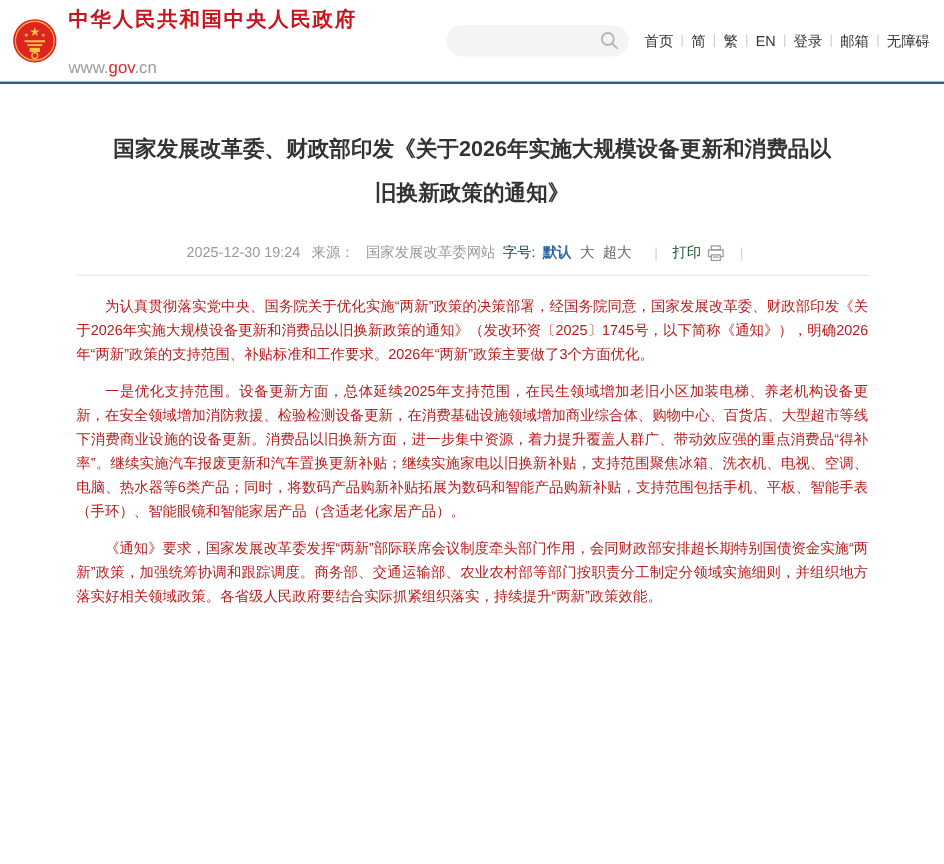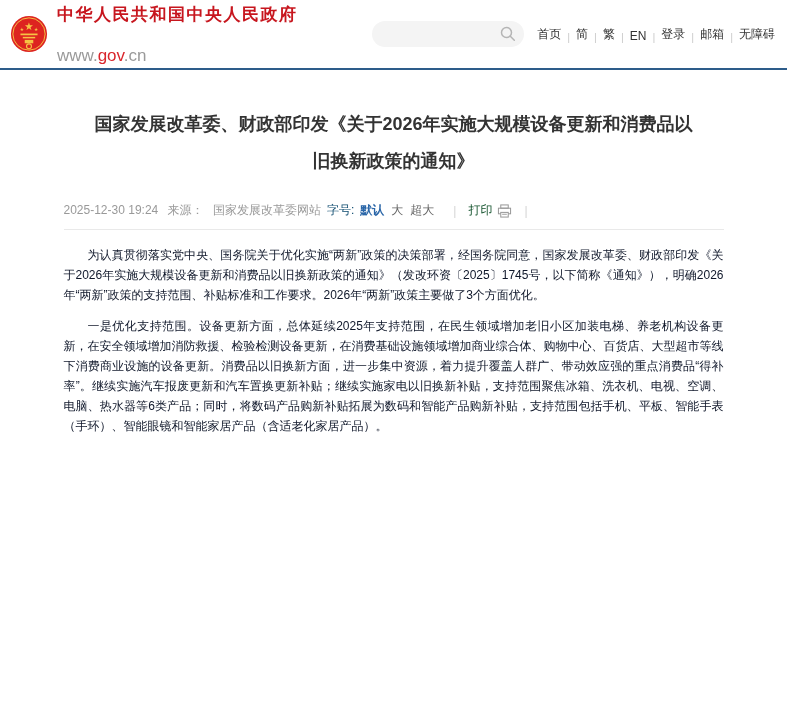--- a/index.html
+++ b/index.html
@@ -19,70 +19,70 @@
     padding:0 12px 0 10px;
     background:#fff;
   }
   .logo-wrap { display:flex; align-items:center; cursor:pointer; }
   .emblem { width:38px; height:38px; flex:0 0 auto; }
   .site-text { margin-left:9px; }
   .site-title {
     color:#c7161e; font-size:17px; font-weight:bold;
     letter-spacing:1.5px; line-height:23px;
   }
-  .site-url { font-size:17px; color:#9a9a9a; margin-top:20px; }
+  .site-url { font-size:14px; color:#9a9a9a; margin-top:20px; }
   .site-url .gov { color:#d9262c; }
 
   .search-box {
     margin-left:auto;
     width:152px; height:26px;
     background:#f4f4f4; border-radius:14px;
     display:flex; align-items:center;
     padding:0 8px 0 12px;
   }
   .search-input {
     flex:1; border:none; background:transparent; outline:none;
     font-size:12px; color:#333; min-width:0;
   }
   .search-icon { width:16px; height:16px; cursor:pointer; flex:0 0 auto; }
 
   .top-nav {
-    margin-left:13px; display:flex; align-items:flex-end;
+    margin-left:13px; display:flex; align-items:center;
     font-size:12px; color:#333; white-space:nowrap;
   }
   .top-nav .nav-item { cursor:pointer; }
   .top-nav .sep { color:#cccccc; margin:0 6px; font-size:11px; }
 
   
   .article { width:660px; margin:0 auto; }
   .article-title {
     margin:36px 30px 0;
     font-size:18px; font-weight:bold; color:#333;
     text-align:center; line-height:37px;
   }
   .meta-row {
     margin-top:22px;
-    display:flex; justify-content:flex-start; align-items:center;
+    display:flex; justify-content:center; align-items:center;
     font-size:12px; color:#999;
   }
   .meta-left span { margin-right:6px; }
   .meta-right { display:flex; align-items:center; color:#666; }
   .meta-right .fs-label { color:#0c4a6e; margin-right:6px; }
   .fs-option { margin-right:7px; cursor:pointer; color:#666; }
   .fs-option.active { color:#2a66a8; font-weight:bold; }
   .meta-sep { color:#d5d5d5; margin:0 12px; }
   .print-btn { display:flex; align-items:center; cursor:pointer; color:#14532d; }
   .print-btn .printer-icon { margin-left:5px; width:15px; height:14px; }
 
   .rule { border:none; border-top:1px solid #e9e9e9; margin:10px 0 0; }
 
   .body-text { margin-top:15px; }
   .body-text p {
     margin:0 0 11px;
-    font-size:12px; line-height:20px; color:#0f172a;
+    font-size:12px; line-height:20px; color:#b91c1c;
     text-indent:2em; text-align:justify;
   }
 </style>
 </head>
 <body>
 
 <div class="header">
   <div class="logo-wrap">
     <svg class="emblem" viewBox="0 0 40 40">
       <circle cx="20" cy="20" r="19" fill="#dd2420"></circle>
@@ -153,15 +153,16 @@
       </span>
       <span class="meta-sep">|</span>
     </div>
   </div>
 
   <hr class="rule">
 
   <div class="body-text">
     <p>为认真贯彻落实党中央、国务院关于优化实施“两新”政策的决策部署，经国务院同意，国家发展改革委、财政部印发《关于2026年实施大规模设备更新和消费品以旧换新政策的通知》（发改环资〔2025〕1745号，以下简称《通知》），明确2026年“两新”政策的支持范围、补贴标准和工作要求。2026年“两新”政策主要做了3个方面优化。</p>
     <p>一是优化支持范围。设备更新方面，总体延续2025年支持范围，在民生领域增加老旧小区加装电梯、养老机构设备更新，在安全领域增加消防救援、检验检测设备更新，在消费基础设施领域增加商业综合体、购物中心、百货店、大型超市等线下消费商业设施的设备更新。消费品以旧换新方面，进一步集中资源，着力提升覆盖人群广、带动效应强的重点消费品“得补率”。继续实施汽车报废更新和汽车置换更新补贴；继续实施家电以旧换新补贴，支持范围聚焦冰箱、洗衣机、电视、空调、电脑、热水器等6类产品；同时，将数码产品购新补贴拓展为数码和智能产品购新补贴，支持范围包括手机、平板、智能手表（手环）、智能眼镜和智能家居产品（含适老化家居产品）。</p>
+    <p>《通知》要求，国家发展改革委发挥“两新”部际联席会议制度牵头部门作用，会同财政部安排超长期特别国债资金实施“两新”政策，加强统筹协调和跟踪调度。商务部、交通运输部、农业农村部等部门按职责分工制定分领域实施细则，并组织地方落实好相关领域政策。各省级人民政府要结合实际抓紧组织落实，持续提升“两新”政策效能。</p>
   </div>
 
 </div>
 
 </body></html>

